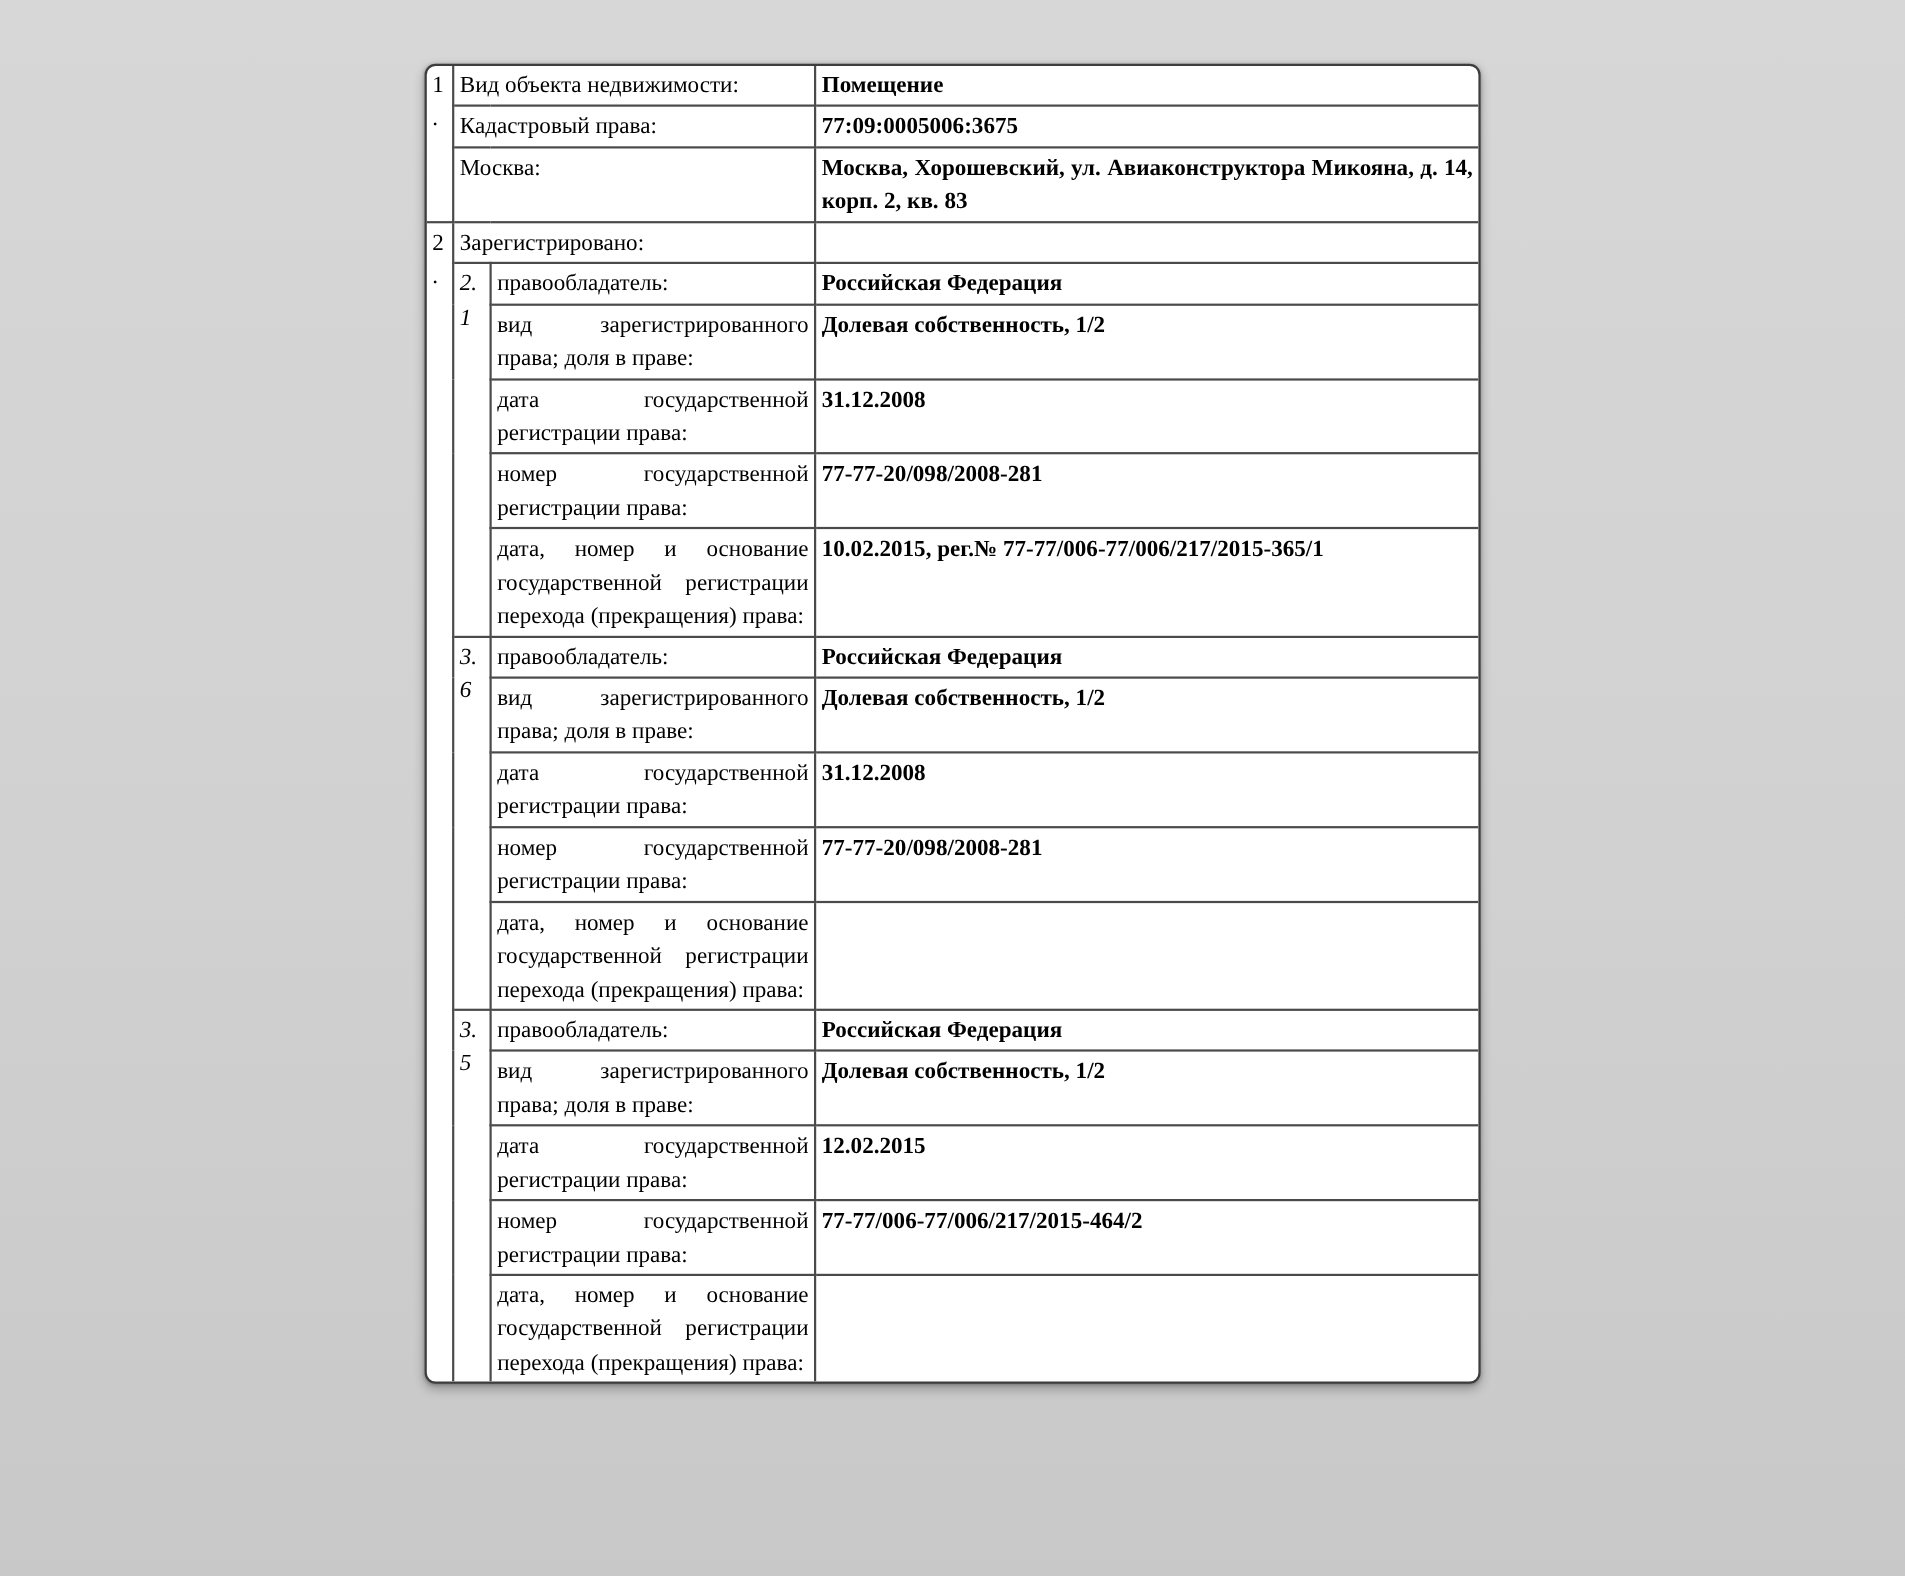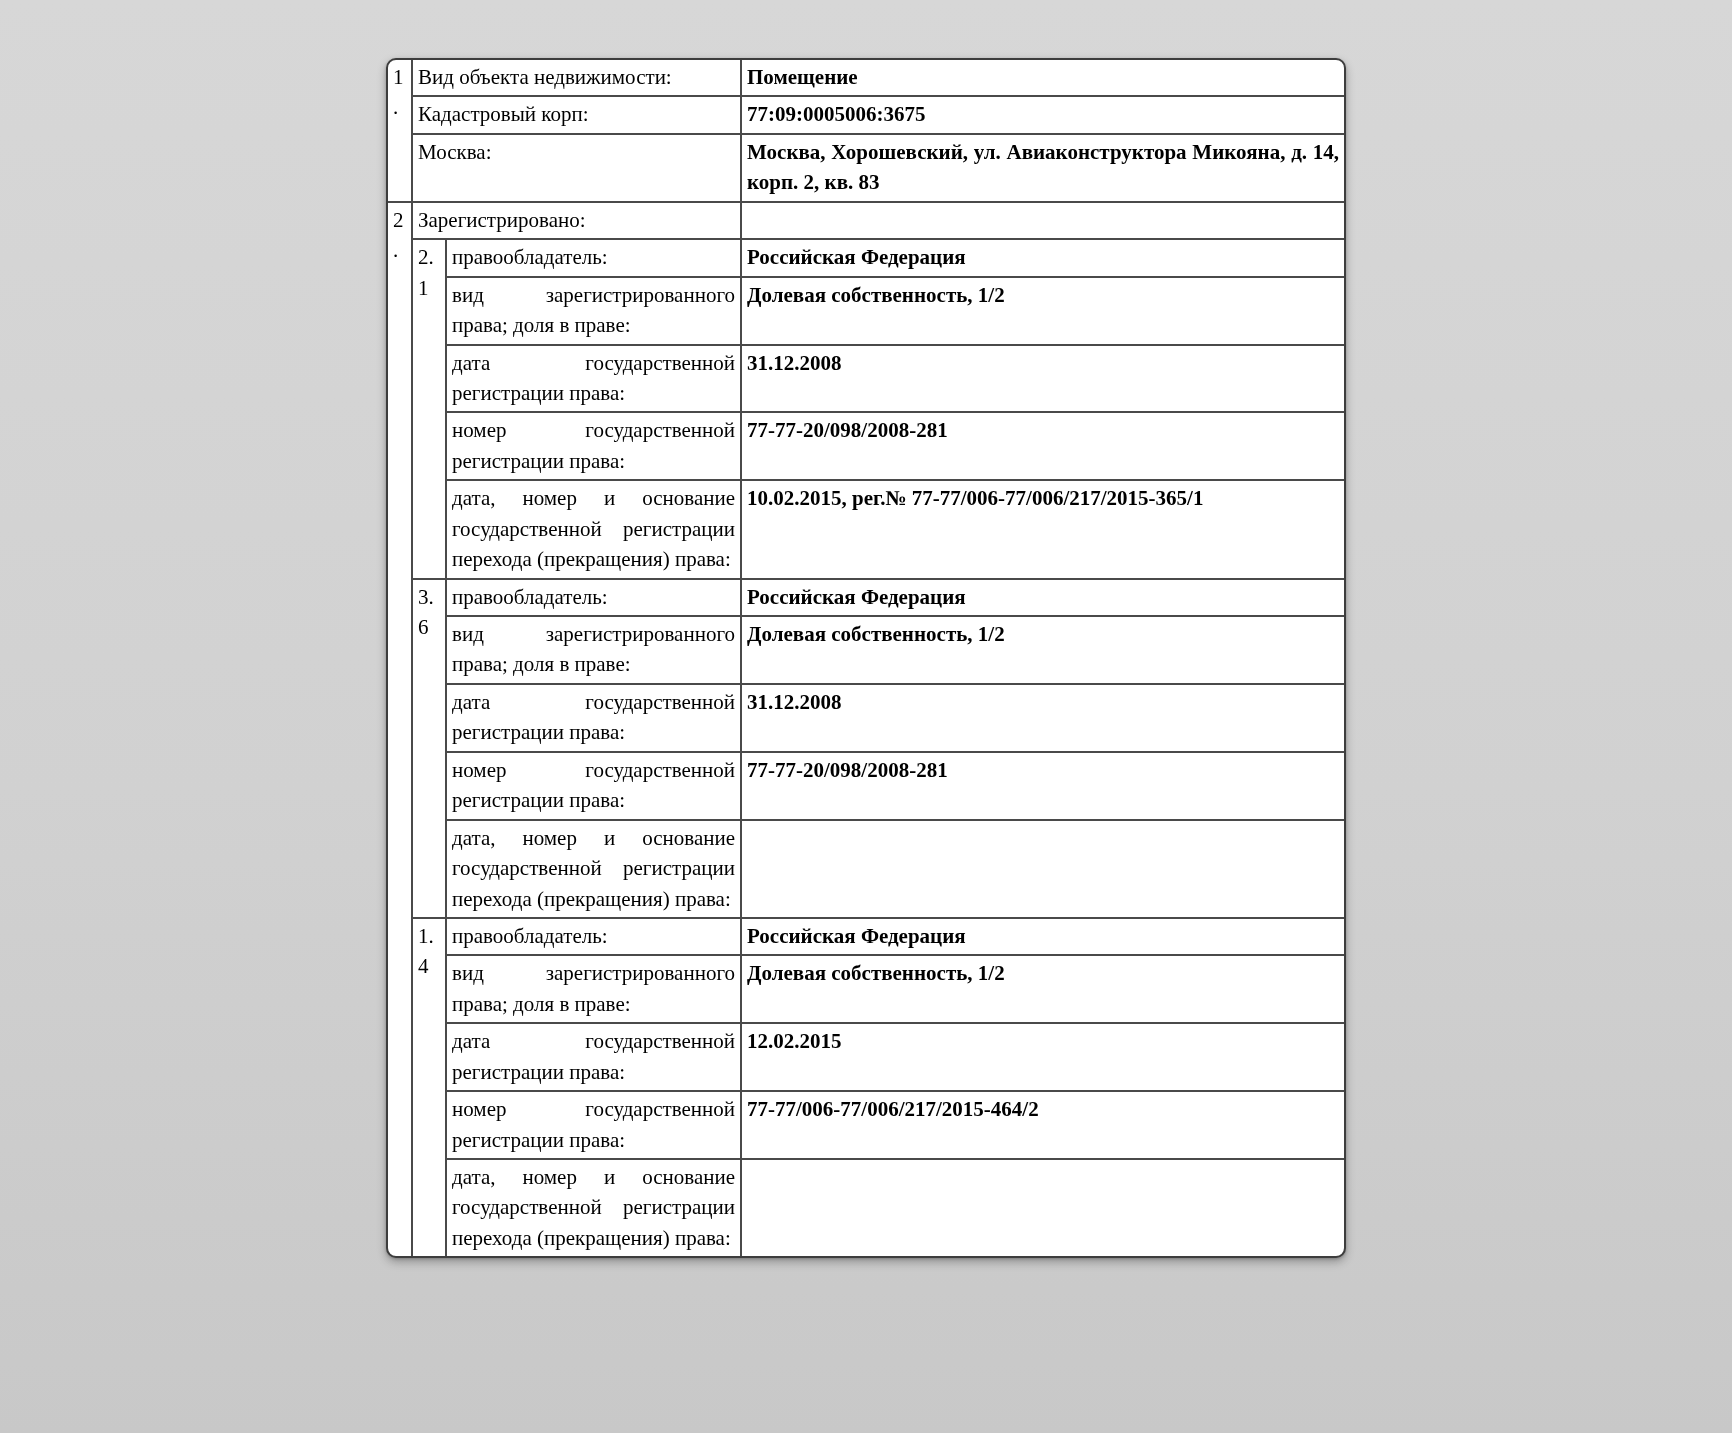--- a/index.html
+++ b/index.html
@@ -36,20 +36,21 @@
     padding: 2px 5px 3px 5px;
     word-wrap: break-word;
   }
   td.num {
     padding: 2px 1px 2px 3px;
     text-align: left;
   }
   td.subnum {
     padding: 2px 1px 2px 2px;
     text-align: left;
+    font-style: italic;
   }
   td.label {
     text-align: justify;
   }
   td.value {
     text-align: justify;
     font-weight: bold;
   }
 </style>
 </head>
@@ -64,21 +65,21 @@
       <col>
     </colgroup>
 
     <tbody>
         <tr>
       <td class="num" rowspan="3">1.</td>
       <td class="label" colspan="2">Вид объекта недвижимости:</td>
       <td class="value">Помещение</td>
     </tr>
     <tr>
-      <td class="label" colspan="2">Кадастровый корп:</td>
+      <td class="label" colspan="2">Кадастровый права:</td>
       <td class="value">77:09:0005006:3675</td>
     </tr>
     <tr>
       <td class="label" colspan="2">Москва:</td>
       <td class="value">Москва, Хорошевский, ул. Авиаконструктора Микояна, д. 14, корп. 2, кв. 83</td>
     </tr>
 
     <tr>
       <td class="num" rowspan="16">2.</td>
       <td class="label" colspan="2">Зарегистрировано:</td>
@@ -123,21 +124,21 @@
     <tr>
       <td class="label">номер государственной регистрации права:</td>
       <td class="value">77-77-20/098/2008-281</td>
     </tr>
     <tr>
       <td class="label">дата, номер и основание государственной регистрации перехода (прекращения) права:</td>
       <td class="value"></td>
     </tr>
 
     <tr>
-      <td class="subnum" rowspan="5">1.4</td>
+      <td class="subnum" rowspan="5">3.5</td>
       <td class="label">правообладатель:</td>
       <td class="value">Российская Федерация</td>
     </tr>
     <tr>
       <td class="label">вид зарегистрированного права; доля в праве:</td>
       <td class="value">Долевая собственность, 1/2</td>
     </tr>
     <tr>
       <td class="label">дата государственной регистрации права:</td>
       <td class="value">12.02.2015</td>

